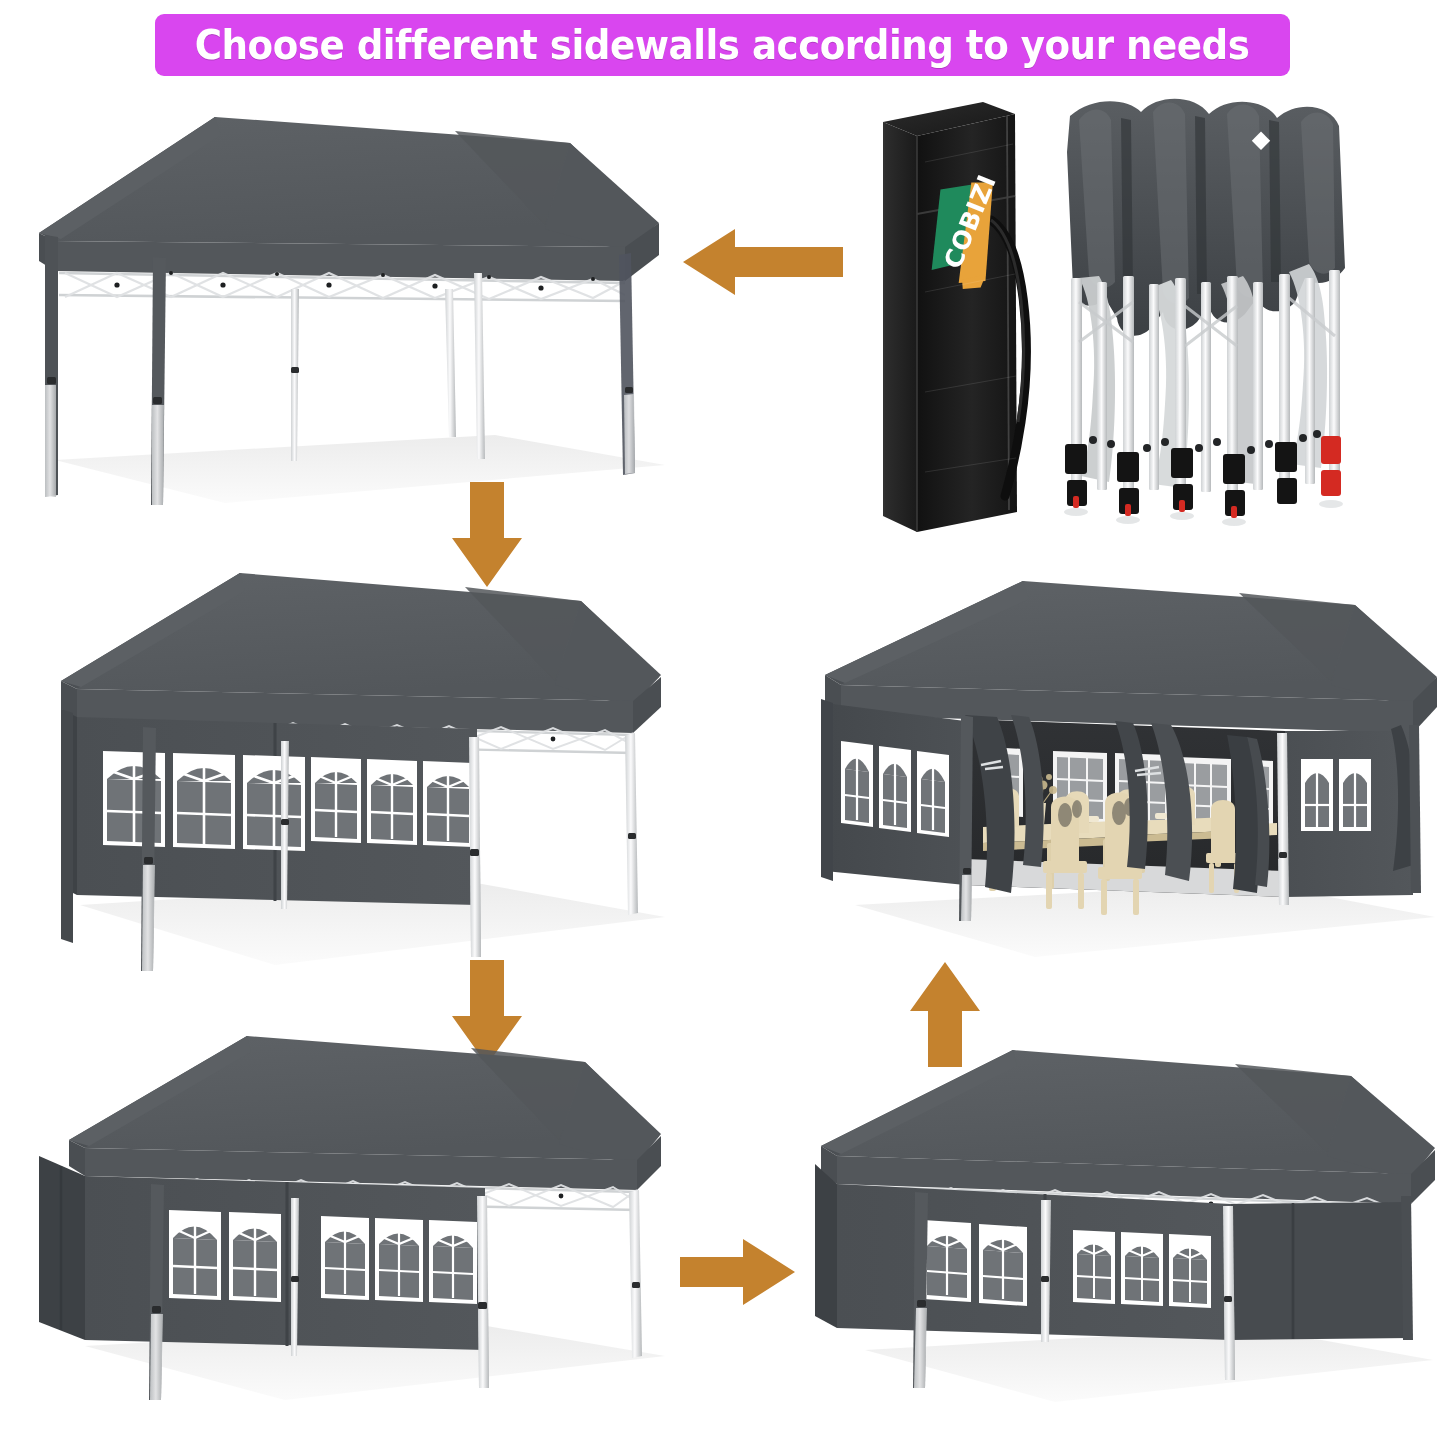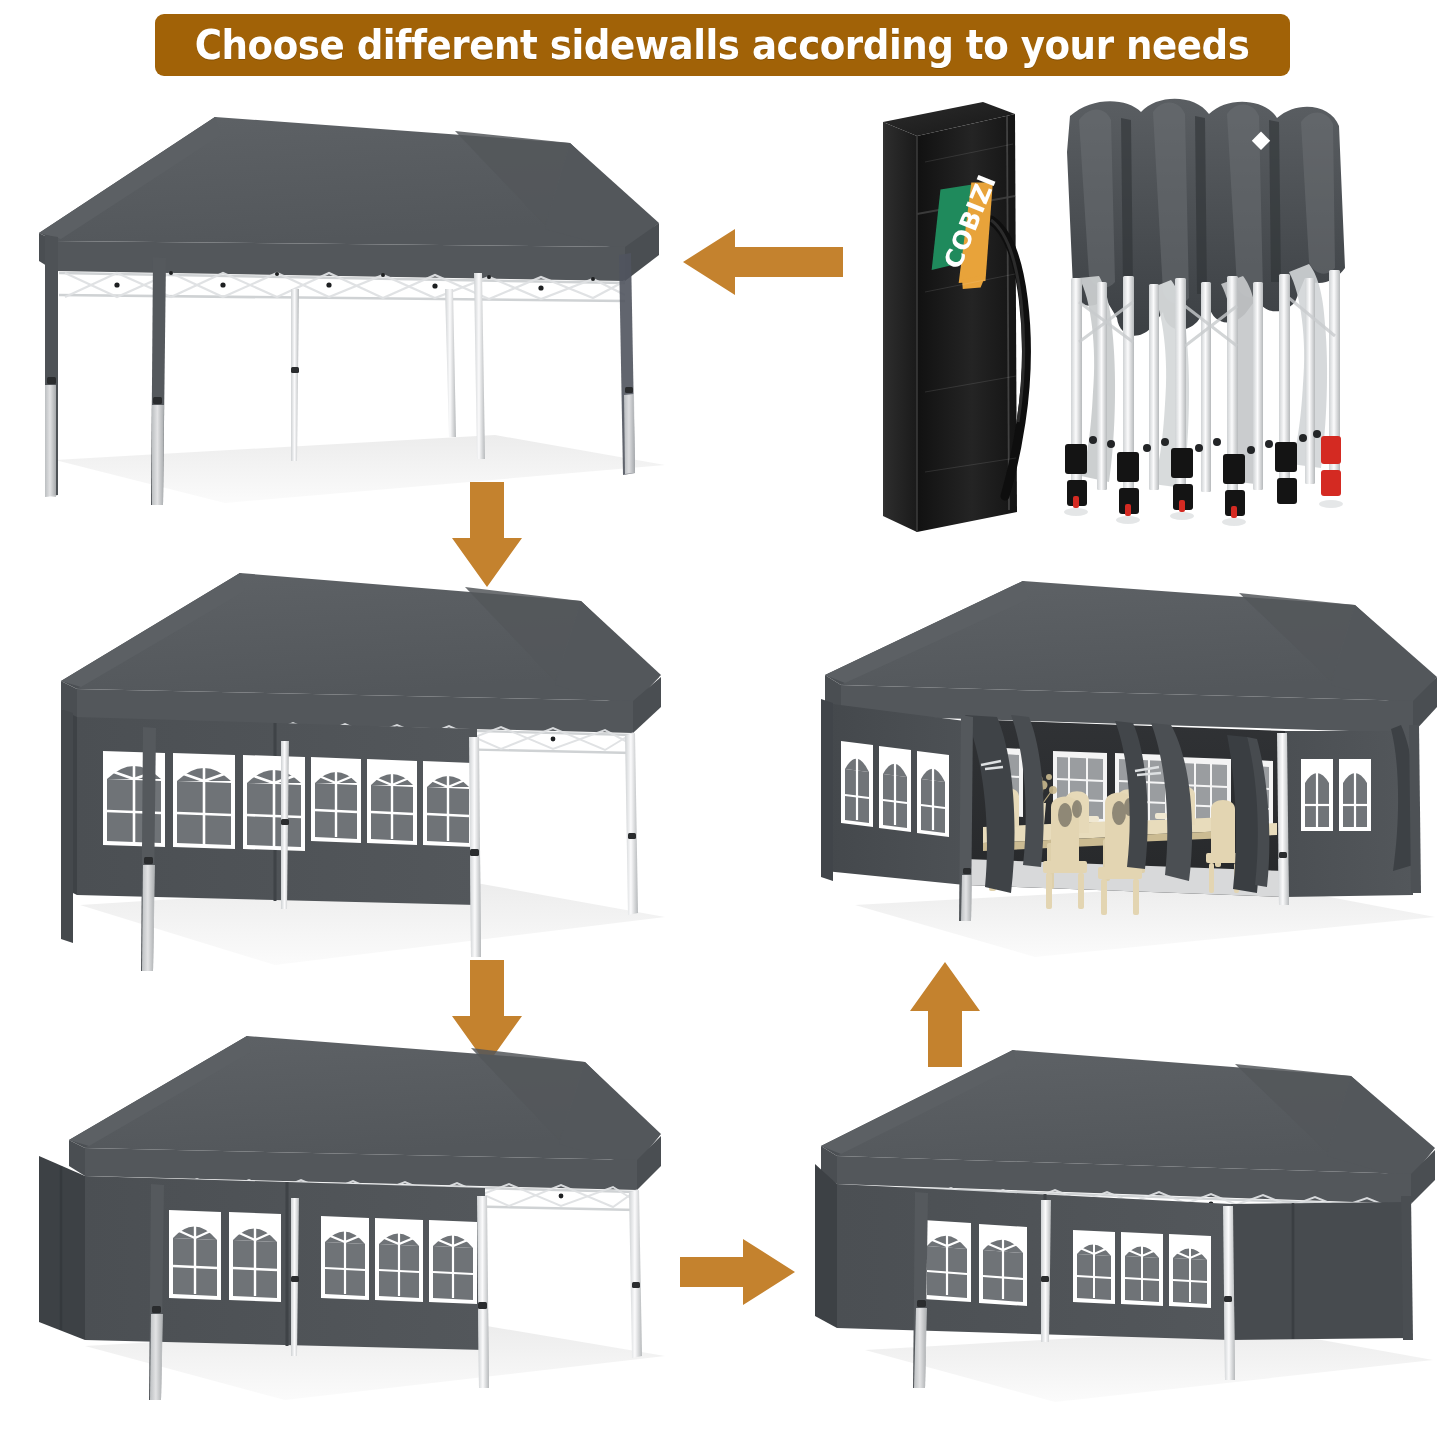--- a/index.html
+++ b/index.html
@@ -2,21 +2,21 @@
 <html><head>
 <meta charset="utf-8">
 <style>
   * { box-sizing: border-box; margin: 0; padding: 0; }
   html, body { width: 1445px; height: 1445px; background: #ffffff; overflow: hidden; }
   body { font-family: "Liberation Sans", sans-serif; position: relative; }
 
   
   .banner {
     position: absolute; left: 155px; top: 14px; width: 1135px; height: 62px;
-    background: #a16207; border-radius: 9px;
+    background: #d946ef; border-radius: 9px;
     display: flex; align-items: center; justify-content: center;
   }
   .banner-text {
     color: #ffffff; font-family: "DejaVu Sans", sans-serif;
     font-weight: 700; font-size: 40px; letter-spacing: -0.5px;
     white-space: nowrap; transform: scaleX(0.93);
     text-shadow: 0 1px 0 rgba(0,0,0,0.18);
   }
 
   

